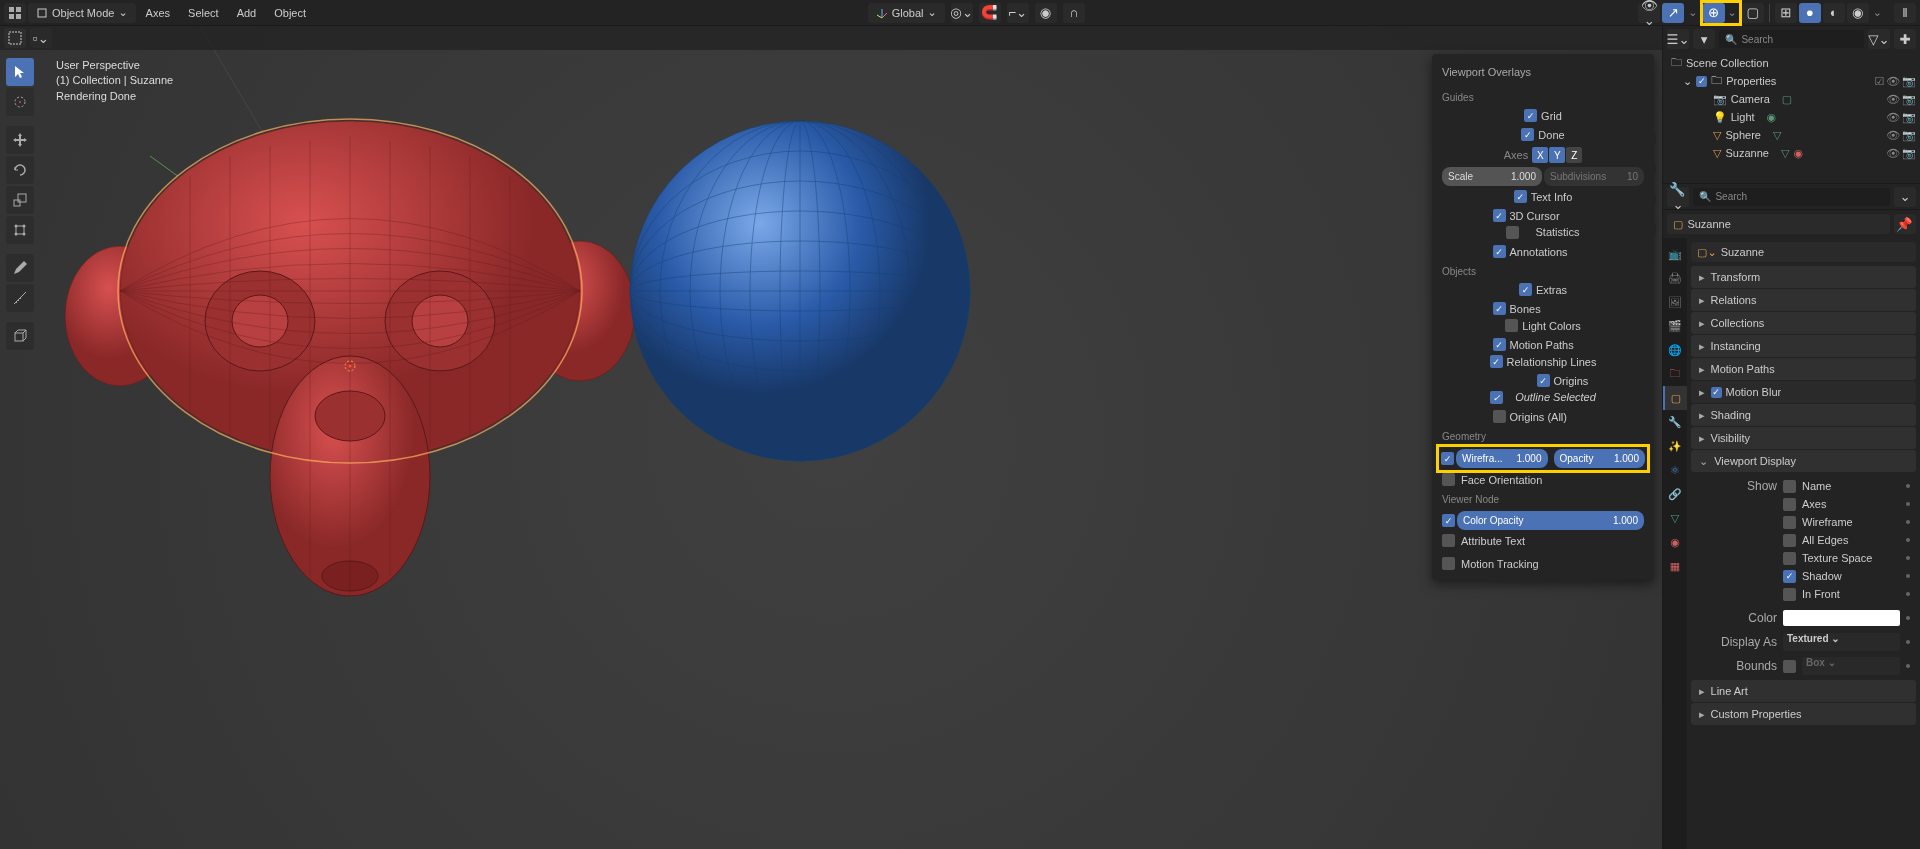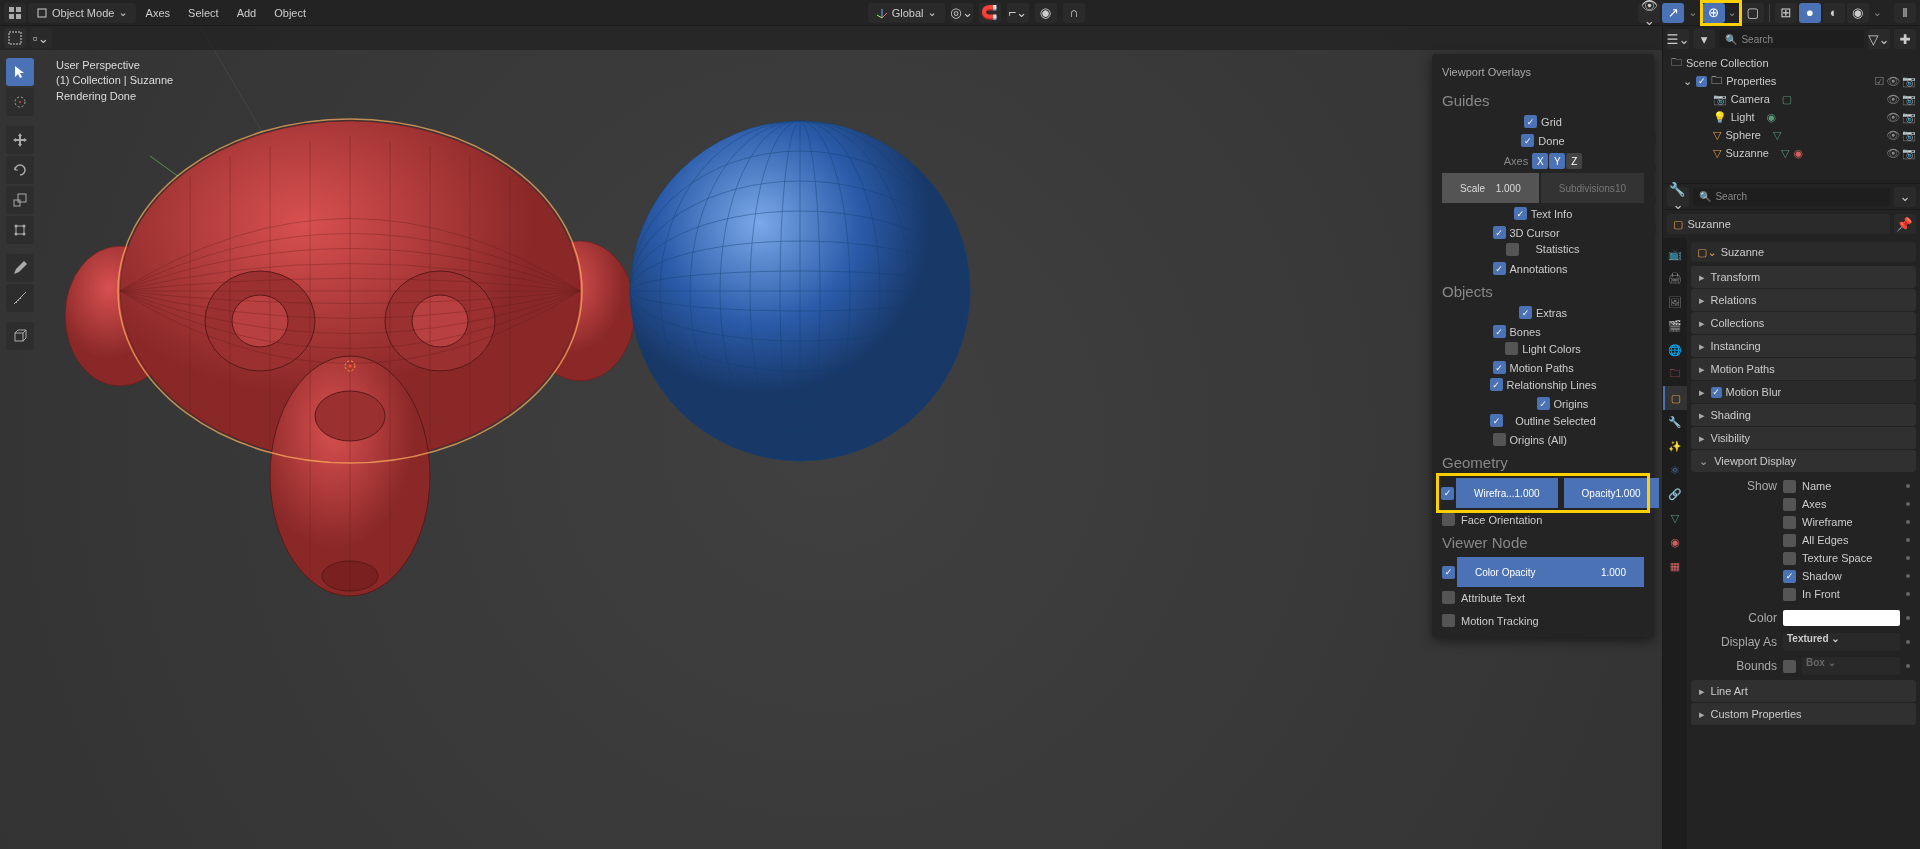--- a/index.html
+++ b/index.html
@@ -40,29 +40,29 @@
 .right-gizmos { position: absolute; right: 6px; top: 100px; display: flex; flex-direction: column; gap: 4px; z-index: 10; }
 .right-gizmos .gizmo { width: 26px; height: 26px; background: rgba(45,45,45,0.8); border-radius: 13px; display: flex; align-items: center; justify-content: center; color: #ccc; cursor: pointer; }
 
 
 .monkey { position: absolute; left: 60px; top: 90px; width: 580px; height: 520px; z-index: 2; }
 .sphere { position: absolute; left: 625px; top: 90px; width: 350px; height: 350px; z-index: 2; }
 
 
 .overlay-panel { position: absolute; right: 8px; top: 28px; width: 222px; background: #242424; border-radius: 4px; padding: 8px 6px; box-shadow: 0 4px 12px rgba(0,0,0,0.5); z-index: 20; font-size: 11px; }
 .overlay-panel .title { color: #aaa; padding: 4px 4px 8px; font-size: 11px; }
-.overlay-panel .section { color: #888; padding: 6px 4px 4px; font-size: 15px; }
+.overlay-panel .section { color: #888; padding: 6px 4px 4px; font-size: 10px; }
 .overlay-panel .row { display: flex; align-items: center; padding: 2px 4px; gap: 6px; }
 .overlay-panel .row.split { justify-content: space-between; flex-direction: column; }
 .check { width: 13px; height: 13px; background: #555; border-radius: 2px; display: inline-flex; align-items: center; justify-content: center; flex-shrink: 0; }
 .check.on { background: #4a72b5; }
 .check.on::after { content: '✓'; color: #fff; font-size: 9px; }
 .axis-btns { display: flex; gap: 1px; }
 .axis-btns .ab { width: 16px; height: 16px; background: #4a72b5; color: #fff; display: flex; align-items: center; justify-content: center; border-radius: 2px; cursor: pointer; font-size: 10px; }
-.num-field { flex: 1; height: 30px; background: #545454; border-radius: 0; display: flex; align-items: center; justify-content: space-between; padding: 0 18px; color: #ddd; font-size: 10px; }
+.num-field { flex: 1; height: 19px; background: #545454; border-radius: 8px; display: flex; align-items: center; justify-content: space-between; padding: 0 6px; color: #ddd; font-size: 10px; }
 .num-field.blue { background: #4a72b5; color: #fff; }
 .num-field.dark { background: #333; color: #777; }
 
 
 .right-panel { width: 258px; background: #232323; display: flex; flex-direction: column; border-left: 1px solid #1a1a1a; }
 .outliner { height: 158px; border-bottom: 1px solid #1a1a1a; display: flex; flex-direction: column; }
 .outliner-header { height: 26px; background: #232323; display: flex; align-items: center; padding: 0 4px; gap: 4px; }
 .search-box { flex: 1; height: 18px; background: #1e1e1e; border-radius: 3px; display: flex; align-items: center; padding: 0 6px; color: #888; font-size: 10px; gap: 4px; }
 .outliner-tree { flex: 1; overflow: auto; padding: 2px 0; }
 .tree-row { display: flex; align-items: center; height: 18px; padding-left: 8px; gap: 4px; cursor: pointer; font-size: 11px; }
@@ -402,21 +402,21 @@
         <span style="display:flex;gap:4px;align-items:flex-end;">
             <span class="check on"></span>
             <span>Relationship Lines</span>
           </span>
         <span style="display:flex;gap:4px;align-items:center;width:50%;padding-left:44px;">
             <span class="check on"></span>
             <span>Origins</span>
           </span>
       </div>
       <div class="row split">
-        <span style="display:flex;gap:12px;align-items:flex-end;">
+        <span style="display:flex;gap:12px;align-items:flex-start;font-style:italic;">
             <span class="check on"></span>
             <span>Outline Selected</span>
           </span>
         <span style="display:flex;gap:4px;align-items:center;width:50%;">
             <span class="check"></span>
             <span>Origins (All)</span>
           </span>
       </div>
 
       <div class="section">Geometry</div>

